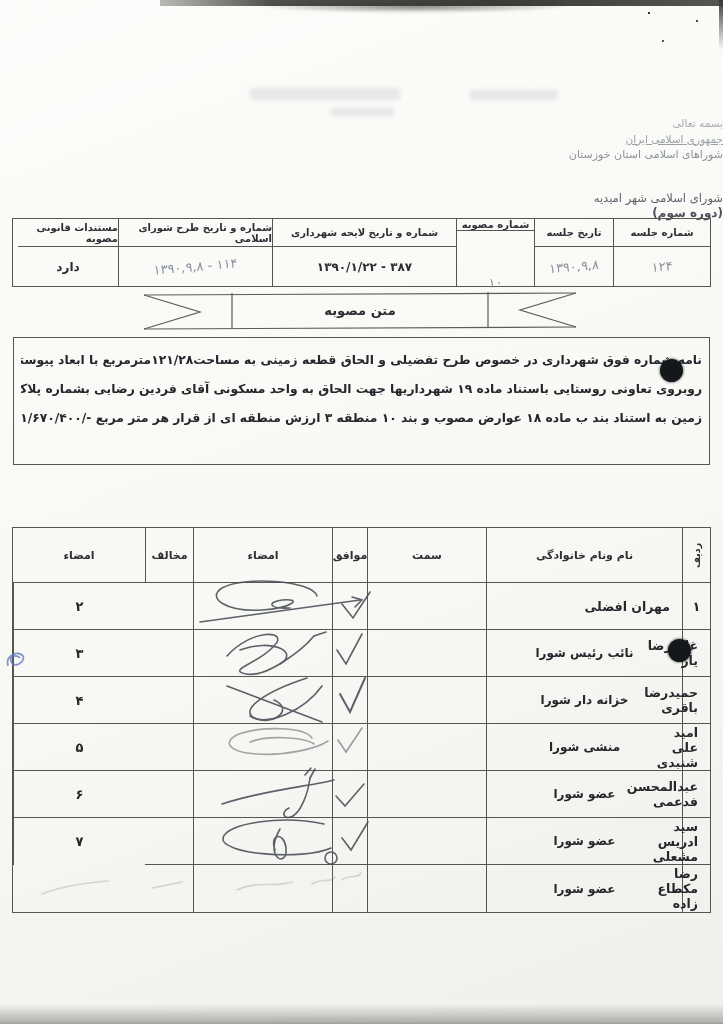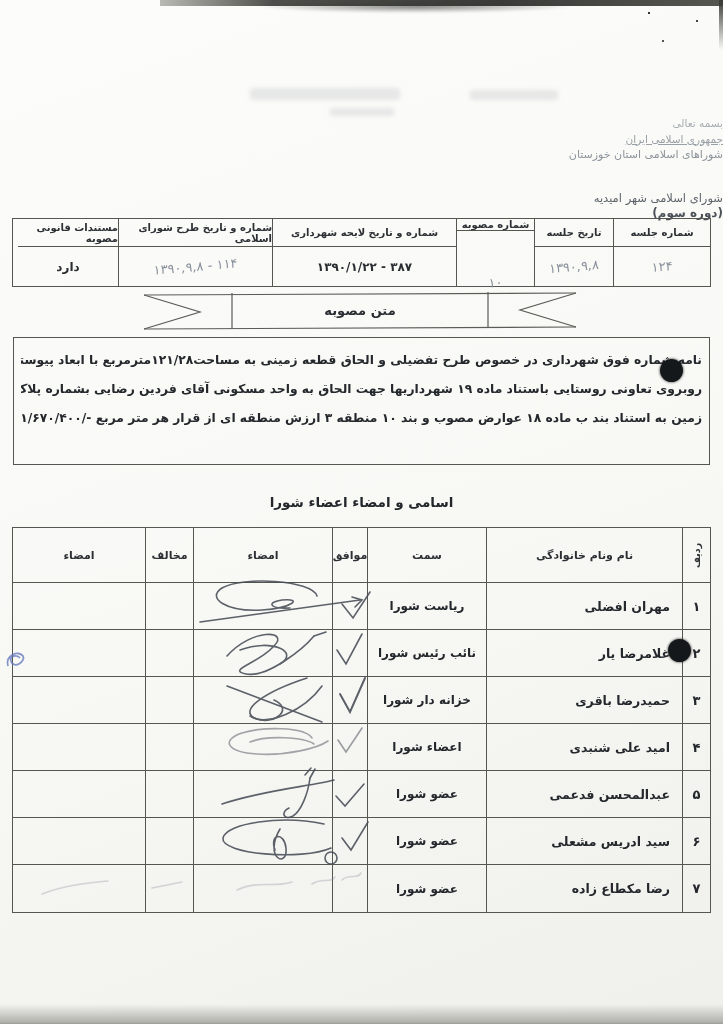--- a/index.html
+++ b/index.html
@@ -141,57 +141,55 @@
     </g>
   </svg>
   <div class="banner-text">متن مصوبه</div>
 
   <div class="resbox">
     <div class="resline">نامه شماره فوق شهرداری در خصوص طرح تفضیلی و الحاق قطعه زمینی به مساحت۱۲۱/۲۸مترمربع با ابعاد پیوستی واقع در امیدیه سـفلی</div>
     <div class="resline">روبروی تعاونی روستایی باستناد ماده ۱۹ شهرداریها جهت الحاق به واحد مسکونی آقای فردین رضایی بشماره پلاک ۶۰۶۶( با اخذ بهـ</div>
     <div class="resline">زمین به استناد بند ب ماده ۱۸ عوارض مصوب و بند ۱۰ منطقه ۳ ارزش منطقه ای از قرار هر متر مربع -/۱/۶۷۰/۴۰۰(ریال)که پس از بحث و</div>
   </div>
 
-  <div class="members-title">اسامی و امضاء اعضاء شورا</div>
 
   <div class="mgrid">
     <div class="hcell c0">
       <span class="vert">ردیف</span>
     </div>
     <div class="hcell c1">نام ونام خانوادگی</div>
     <div class="hcell c2">سمت</div>
     <div class="hcell c3">موافق</div>
     <div class="hcell c4">امضاء</div>
     <div class="hcell c5">مخالف</div>
     <div class="hcell c6">امضاء</div>
 
   <div class="bcell c0 numcell">۱</div>
       <div class="bcell c1 namecell">مهران افضلی</div>
-      <div class="bcell c2 poscell">ریاست شورا</div>
       <div class="bcell c3"></div>
       <div class="bcell c4"></div>
       <div class="bcell c5"></div>
       <div class="bcell c6"></div>
       <div class="bcell c0 numcell">۲</div>
       <div class="bcell c1 namecell">غلامرضا یار</div>
       <div class="bcell c2 poscell">نائب رئیس شورا</div>
       <div class="bcell c3"></div>
       <div class="bcell c4"></div>
       <div class="bcell c5"></div>
       <div class="bcell c6"></div>
       <div class="bcell c0 numcell">۳</div>
       <div class="bcell c1 namecell">حمیدرضا باقری</div>
       <div class="bcell c2 poscell">خزانه دار شورا</div>
       <div class="bcell c3"></div>
       <div class="bcell c4"></div>
       <div class="bcell c5"></div>
       <div class="bcell c6"></div>
       <div class="bcell c0 numcell">۴</div>
       <div class="bcell c1 namecell">امید علی شنبدی</div>
-      <div class="bcell c2 poscell">اعضاء شورا</div>
+      <div class="bcell c2 poscell">منشی شورا</div>
       <div class="bcell c3"></div>
       <div class="bcell c4"></div>
       <div class="bcell c5"></div>
       <div class="bcell c6"></div>
       <div class="bcell c0 numcell">۵</div>
       <div class="bcell c1 namecell">عبدالمحسن فدعمی</div>
       <div class="bcell c2 poscell">عضو شورا</div>
       <div class="bcell c3"></div>
       <div class="bcell c4"></div>
       <div class="bcell c5"></div>

